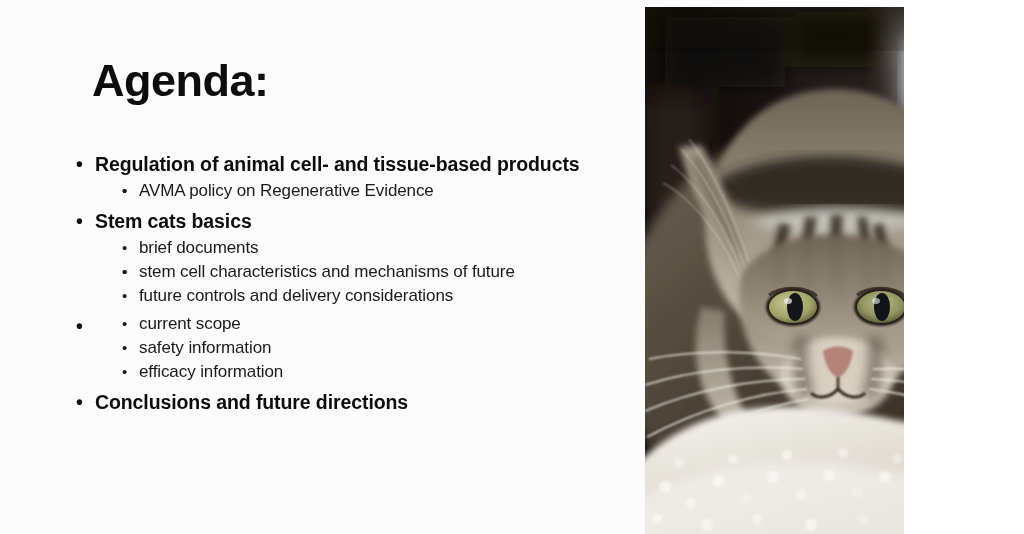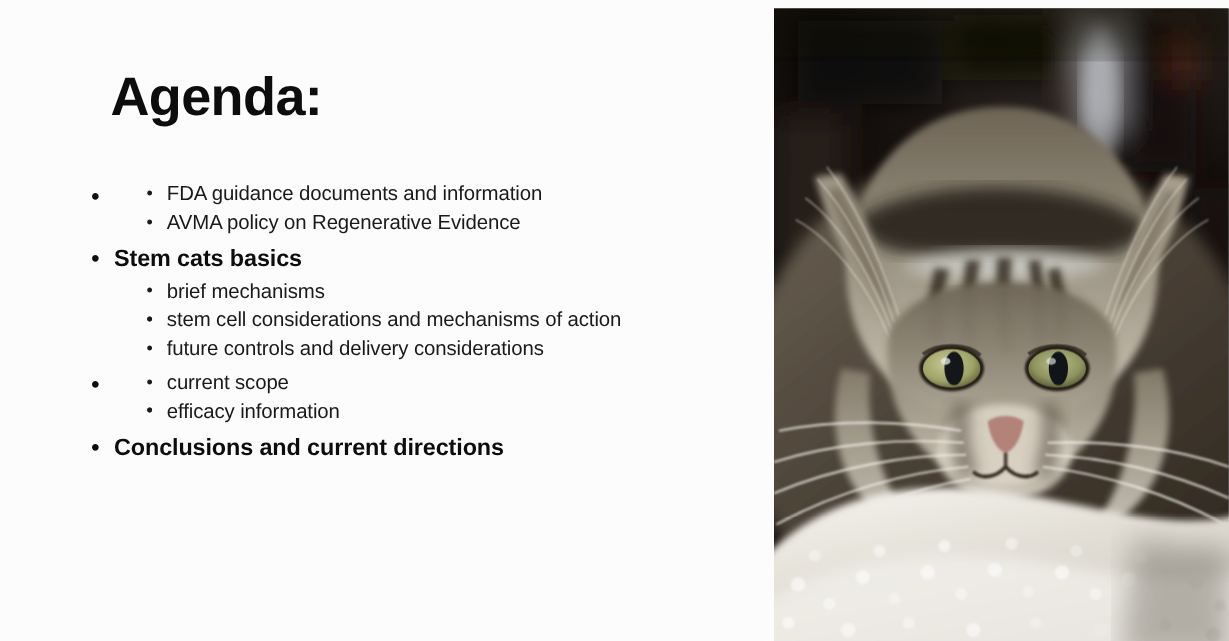--- a/index.html
+++ b/index.html
@@ -5,21 +5,21 @@
   html, body {
     margin: 0;
     padding: 0;
     background: #ffffff;
   }
   body {
     font-family: "Liberation Sans", sans-serif;
   }
   .slide {
     position: relative;
-    width: 1024px;
+    width: 904px;
     height: 534px;
     background: #fcfcfd;
     overflow: hidden;
   }
 
   
   .content {
     position: absolute;
     left: 0;
     top: 0;
@@ -105,51 +105,51 @@
 
   <div class="content">
 
     <div class="slide-title">Agenda:</div>
 
     <div class="agenda-list">
 
       <div class="group">
         <div class="l1">
           <span class="dot">•</span>
+          <span>Regulation of animal cell- and tissue-based products</span>
         </div>
         <div class="sublist">
           <div class="l2">
             <span class="dot">•</span>
-            <span>FDA guidance documents and information</span>
           </div>
           <div class="l2">
             <span class="dot">•</span>
             <span>AVMA policy on Regenerative Evidence</span>
           </div>
         </div>
       </div>
 
       <div class="grp-gap"></div>
 
       <div class="group">
         <div class="l1">
           <span class="dot">•</span>
           <span>Stem cats basics</span>
         </div>
         <div class="sublist">
           <div class="l2">
             <span class="dot">•</span>
-            <span>brief mechanisms</span>
-          </div>
-          <div class="l2">
-            <span class="dot">•</span>
-          </div>
-          <div class="l2">
-            <span class="dot">•</span>
-            <span>stem cell considerations and mechanisms of action</span>
+            <span>brief documents</span>
+          </div>
+          <div class="l2">
+            <span class="dot">•</span>
+          </div>
+          <div class="l2">
+            <span class="dot">•</span>
+            <span>stem cell characteristics and mechanisms of future</span>
           </div>
           <div class="l2">
             <span class="dot">•</span>
             <span>future controls and delivery considerations</span>
           </div>
         </div>
       </div>
 
       <div class="grp-gap"></div>
 
@@ -157,34 +157,35 @@
         <div class="l1">
           <span class="dot">•</span>
         </div>
         <div class="sublist">
           <div class="l2">
             <span class="dot">•</span>
             <span>current scope</span>
           </div>
           <div class="l2">
             <span class="dot">•</span>
+            <span>safety information</span>
           </div>
           <div class="l2">
             <span class="dot">•</span>
             <span>efficacy information</span>
           </div>
         </div>
       </div>
 
       <div class="grp-gap"></div>
 
       <div class="group">
         <div class="l1">
           <span class="dot">•</span>
-          <span>Conclusions and current directions</span>
+          <span>Conclusions and future directions</span>
         </div>
       </div>
 
     </div>
   </div>
 
   <div class="photo">
     <svg viewBox="0 0 379 527" preserveAspectRatio="xMidYMid slice" aria-hidden="true">
       <defs>
         <radialGradient id="bgGlow" cx="0.66" cy="0.12" r="0.55">

